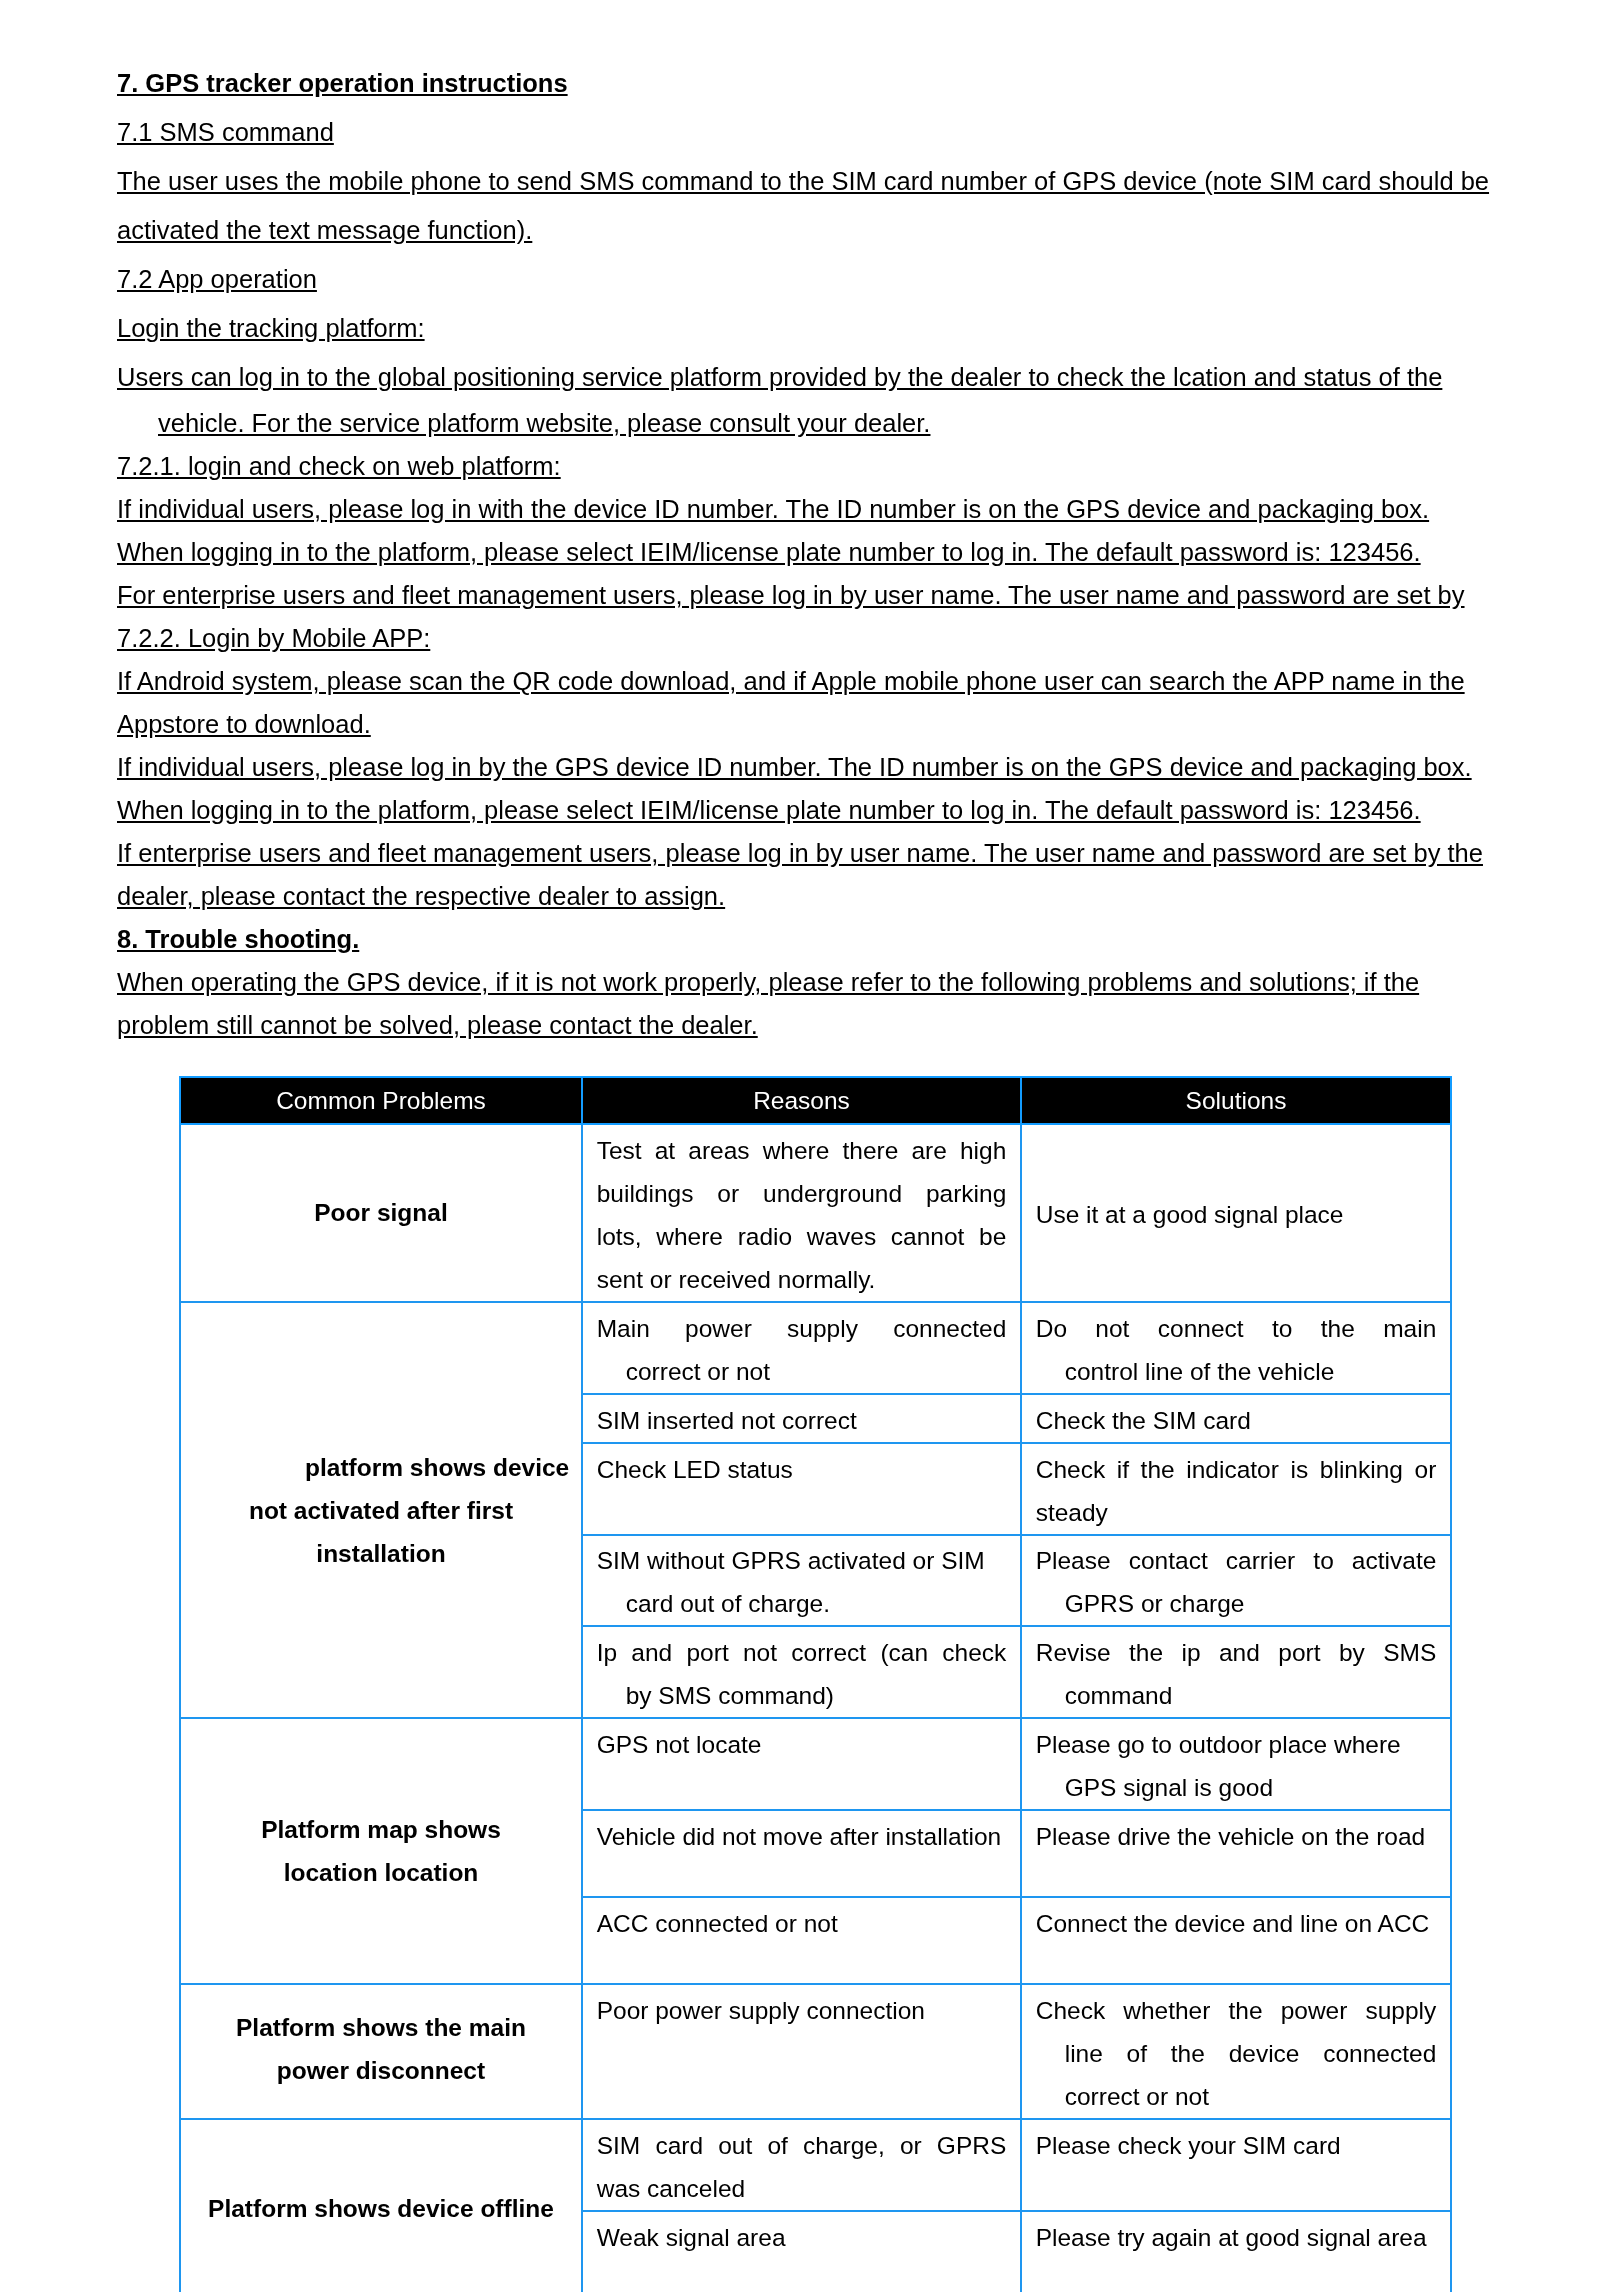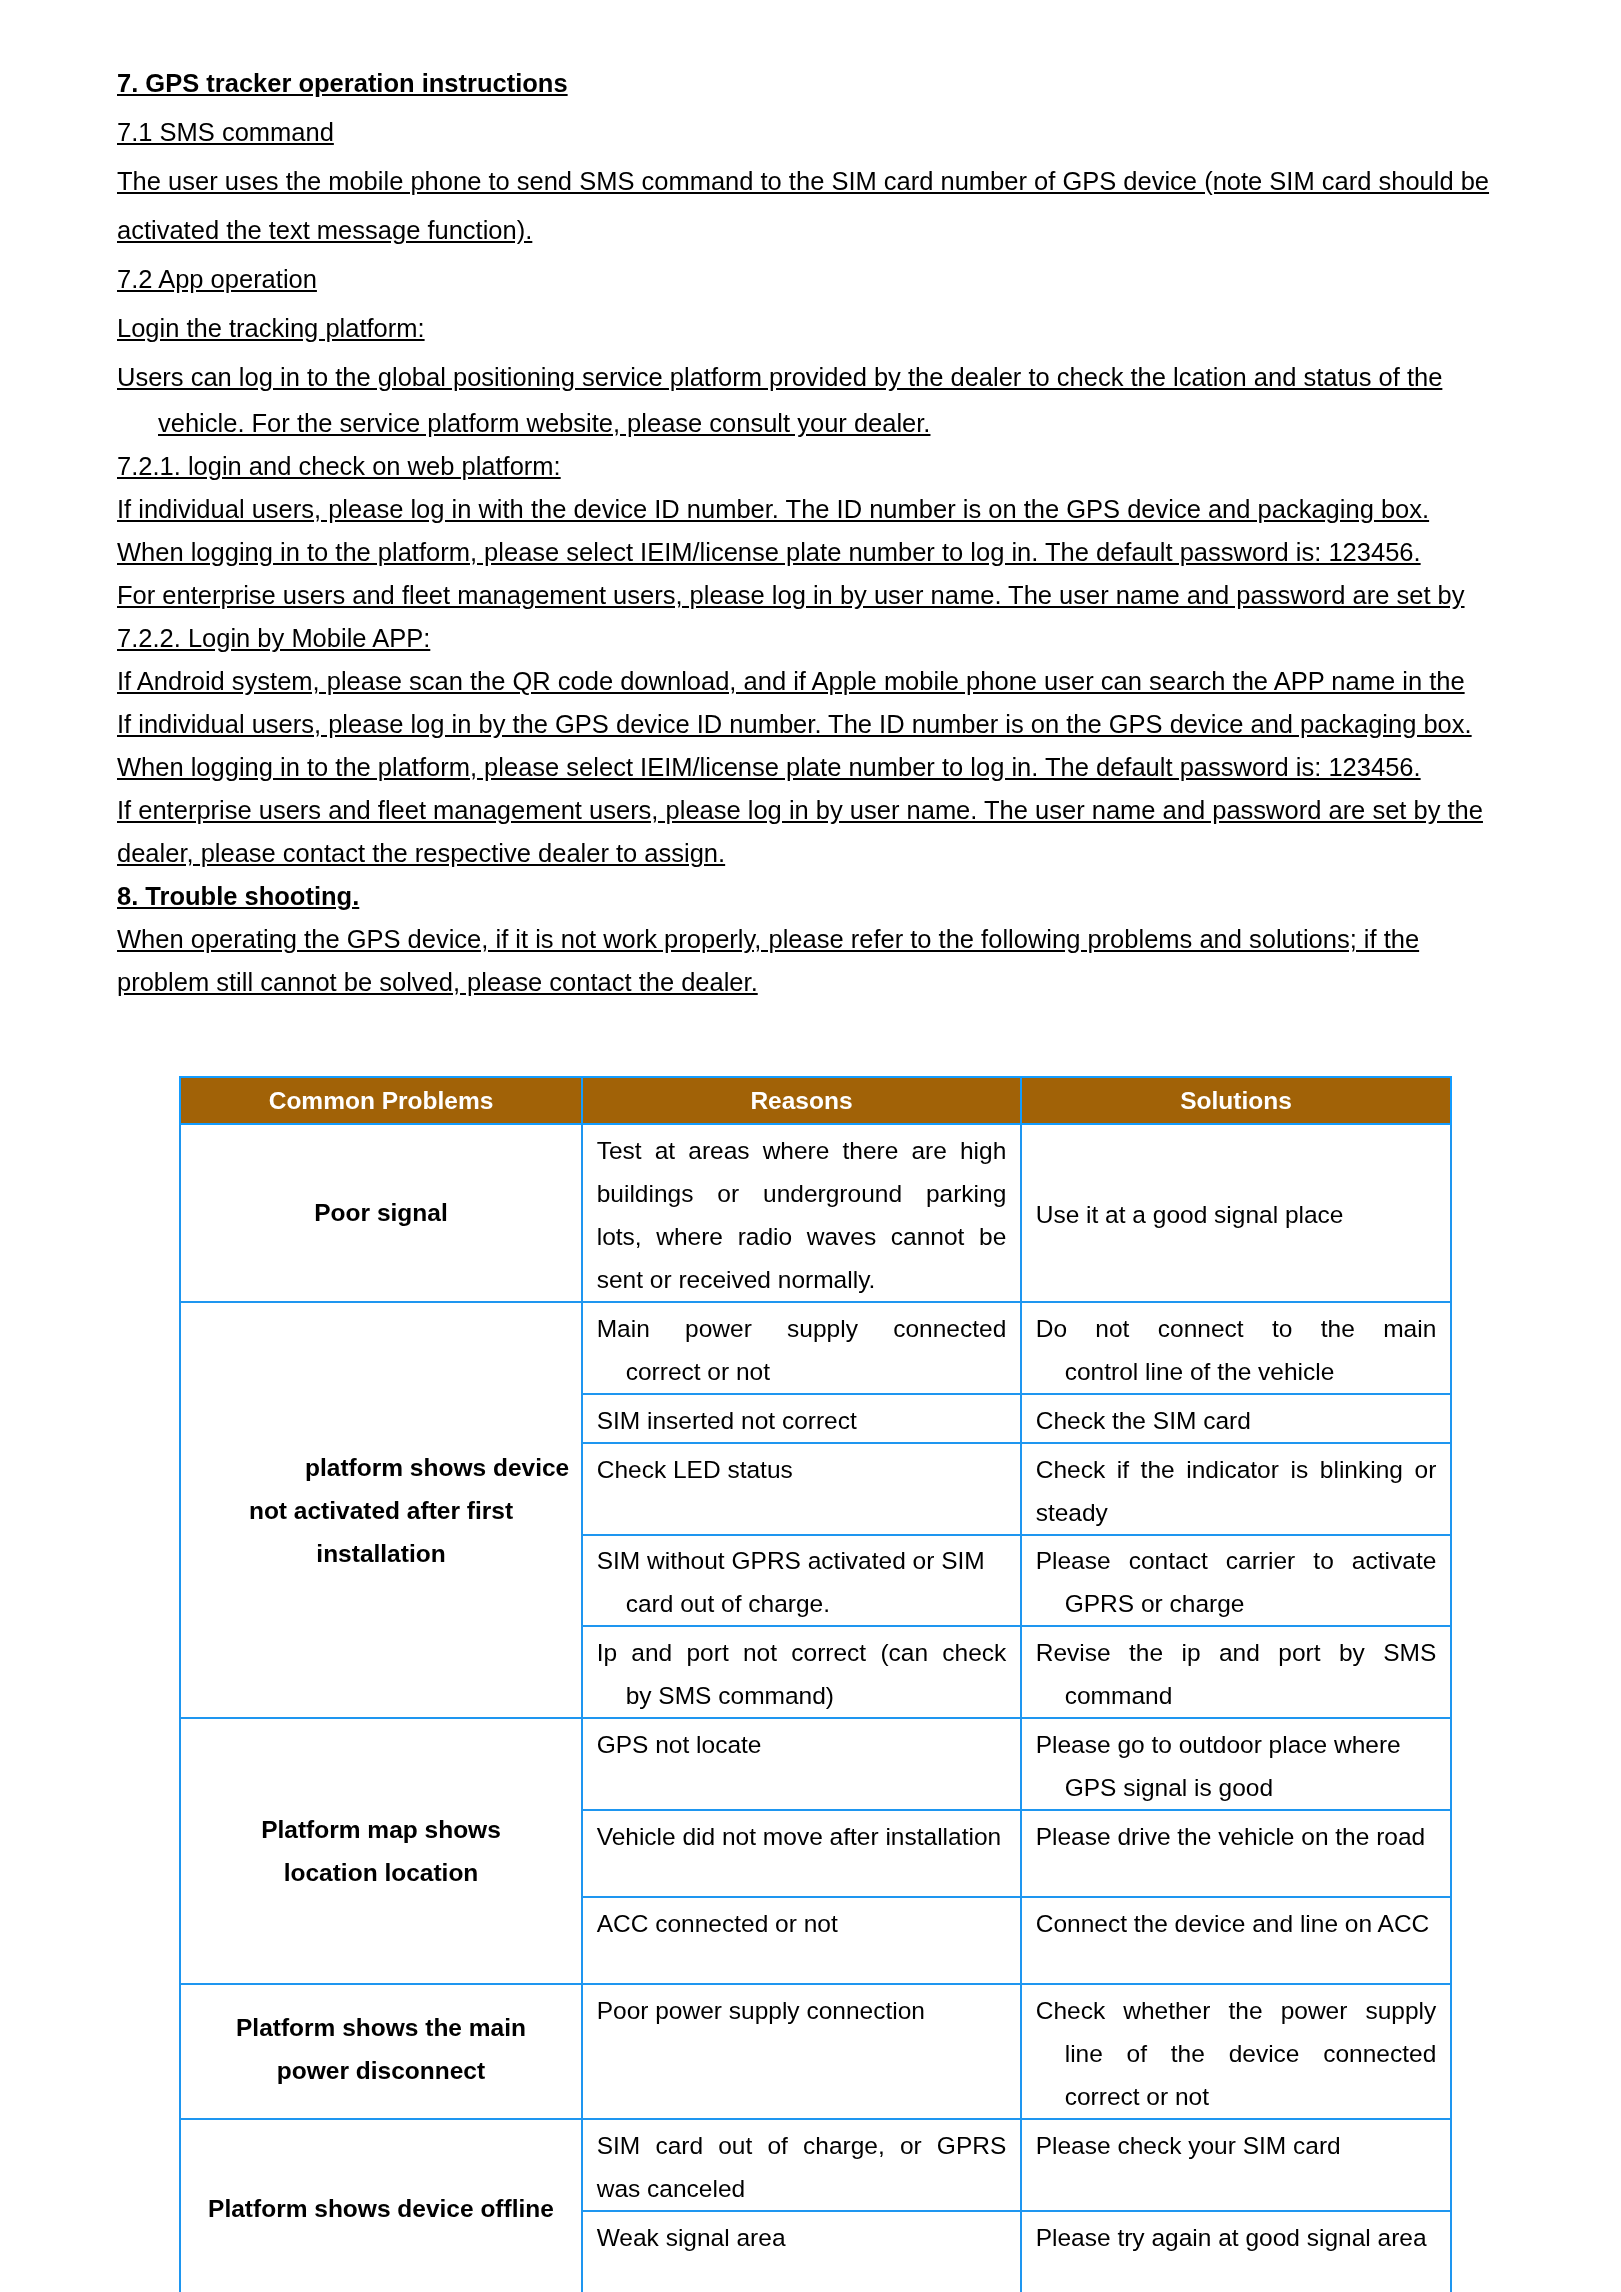--- a/index.html
+++ b/index.html
@@ -13,21 +13,21 @@
   .hang { padding-left: 41px; }
   .bold { font-weight: bold; }
   .tight-line { line-height: 43px; height: 43px; }
 
   table.trouble {
     position: absolute; left: 179px; top: 1076px; width: 1271px;
     border-collapse: collapse; table-layout: fixed;
     font-size: 24.5px;
   }
   table.trouble th {
-    background: #a16207; color: #fff; font-weight: bold; height: 45px;
+    background: #000000; color: #fff; font-weight: normal; height: 45px;
     padding: 0; text-align: center; border: 2.9px solid #139cff; font-size: 24.5px;
   }
   table.trouble td {
     border: 2.9px solid #1e96f0; vertical-align: top; padding: 3.9px 13.7px 0 13.7px;
     line-height: 43px; text-align: justify;
   }
   table.trouble td.problem {
     vertical-align: middle; text-align: center; font-weight: bold; padding: 0 11.8px;
   }
   table.trouble td .indent { padding-left: 29px; display: block; }
@@ -46,20 +46,21 @@
   <div class="line">7.2 App operation</div>
   <div class="line">Login the tracking platform:</div>
   <div class="line">Users can log in to the global positioning service platform provided by the dealer to check the lcation and status of the</div>
   <div class="line hang tight-line">vehicle. For the service platform website, please consult your dealer.</div>
   <div class="line tight-line">7.2.1. login and check on web platform:</div>
   <div class="line tight-line">If individual users, please log in with the device ID number. The ID number is on the GPS device and packaging box.</div>
   <div class="line tight-line">When logging in to the platform, please select IEIM/license plate number to log in. The default password is: 123456.</div>
   <div class="line tight-line">For enterprise users and fleet management users, please log in by user name. The user name and password are set by</div>
   <div class="line tight-line">7.2.2. Login by Mobile APP:</div>
   <div class="line tight-line">If Android system, please scan the QR code download, and if Apple mobile phone user can search the APP name in the</div>
+  <div class="line tight-line">Appstore to download.</div>
   <div class="line tight-line">If individual users, please log in by the GPS device ID number. The ID number is on the GPS device and packaging box.</div>
   <div class="line tight-line">When logging in to the platform, please select IEIM/license plate number to log in. The default password is: 123456.</div>
   <div class="line tight-line">If enterprise users and fleet management users, please log in by user name. The user name and password are set by the</div>
   <div class="line tight-line">dealer, please contact the respective dealer to assign.</div>
   <div class="line bold tight-line">8. Trouble shooting.</div>
   <div class="line tight-line">When operating the GPS device, if it is not work properly, please refer to the following problems and solutions; if the</div>
   <div class="line tight-line">problem still cannot be solved, please contact the dealer.</div>
 </div>
 
 <table class="trouble">

